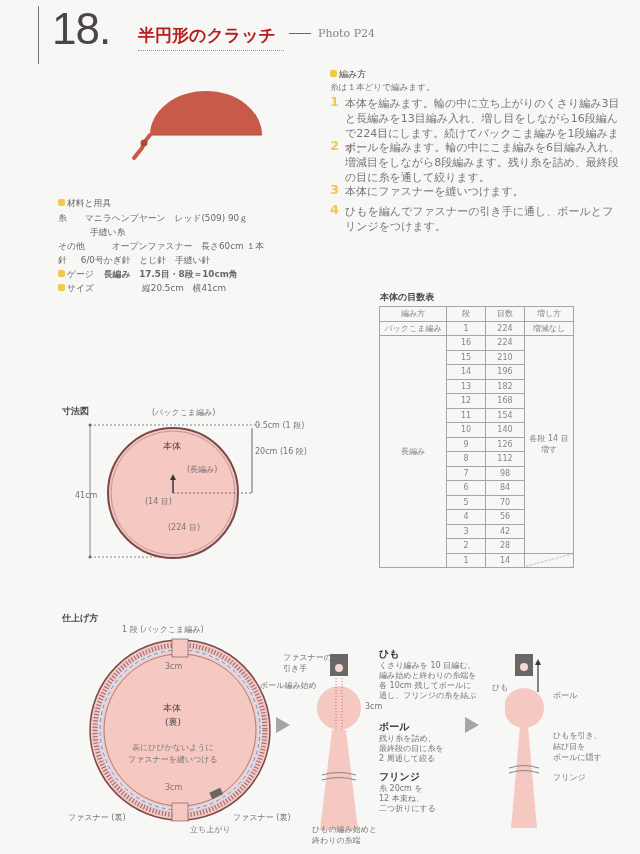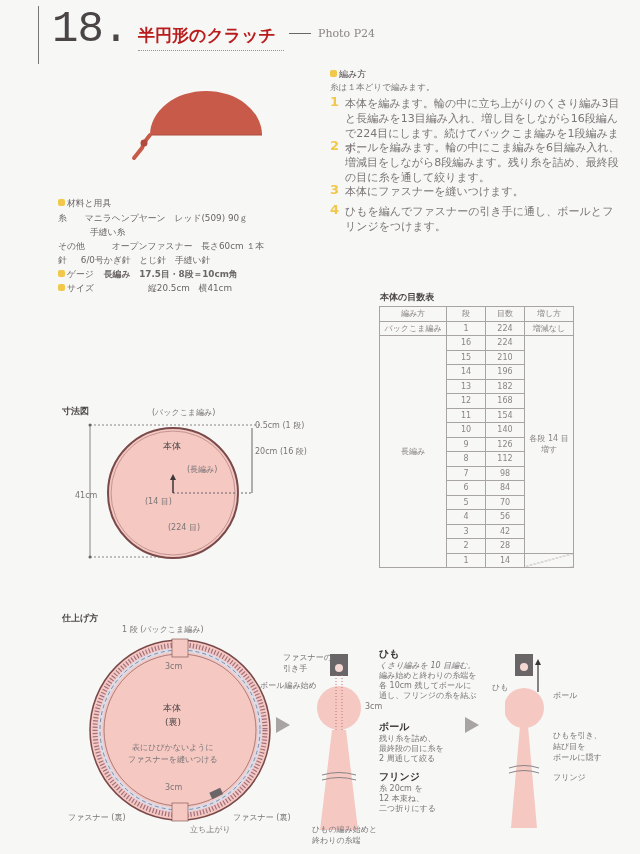--- a/index.html
+++ b/index.html
@@ -1,20 +1,20 @@
 <!DOCTYPE html>
 <html><head>
 <meta charset="utf-8">
 <style>
   html,body{margin:0;padding:0;}
   body{width:640px;height:854px;background:#f7f7f6;position:relative;overflow:hidden;
        font-family:"DejaVu Sans","Liberation Sans",sans-serif;color:#6a6566;}
   .abs{position:absolute;}
   .vbar{left:38px;top:6px;width:1px;height:58px;background:#7a7577;}
-  .num{left:52px;top:4px;font-family:Liberation Mono, monospace;font-size:44px;color:#4b4547;letter-spacing:-1px;}
+  .num{left:52px;top:4px;font-family:Liberation Sans, sans-serif;font-size:44px;color:#4b4547;letter-spacing:-1px;}
   .title{left:138px;top:24px;font-size:17px;color:#b91c1c;font-weight:bold;}
   .title-dots{left:138px;top:50px;width:146px;border-top:1px dotted #9a9496;}
   .dash{left:289px;top:33px;width:22px;height:1px;background:#6a6566;}
   .photo{left:318px;top:27px;font-size:11px;font-family:"DejaVu Serif","Liberation Serif",serif;color:#8a8486;}
   .sec-label{font-size:9px;color:#4b4547;}
   .bullet{display:inline-block;width:7px;height:7px;border-radius:2px;background:#f2c84a;margin-right:2px;vertical-align:0px;}
   .t9{font-size:8.6px;line-height:14px;color:#7a7577;}
   .step{position:absolute;left:330px;width:290px;}
   .step .n{position:absolute;left:0;top:-2px;font-size:13px;color:#f2c84a;font-weight:bold;}
   .step .txt{margin-left:15px;font-size:11px;line-height:15px;color:#7a7577;}
@@ -62,21 +62,21 @@
   <span class="n">4</span>
   <div class="txt">ひもを編んでファスナーの引き手に通し、ボールとフリンジをつけます。</div>
 </div>
 
 <div class="mat" style="top:198px;"><span class="bullet"></span><span>材料と用具</span></div>
 <div class="mat" style="top:213px;"><span>糸</span><span style="margin-left:18px;">マニラヘンプヤーン　レッド(509) 90ｇ</span></div>
 <div class="mat" style="top:227px;left:90px;">手縫い糸</div>
 <div class="mat" style="top:241px;"><span>その他</span><span style="margin-left:27px;">オープンファスナー　長さ60cm １本</span></div>
 <div class="mat" style="top:255px;"><span>針</span><span style="margin-left:14px;">6/0号かぎ針　とじ針　手縫い針</span></div>
 <div class="mat" style="top:269px;"><span class="bullet"></span><span>ゲージ</span><span style="margin-left:10px;font-weight:bold;">長編み　17.5目・8段＝10cm角</span></div>
-<div class="mat" style="top:283px;"><span class="bullet"></span><span>サイズ</span><span style="margin-left:10px;padding-left:44px;">縦20.5cm　横41cm</span></div>
+<div class="mat" style="top:283px;"><span class="bullet"></span><span>サイズ</span><span style="margin-left:4px;padding-left:44px;">縦20.5cm　横41cm</span></div>
 
 <div class="abs tbl-title">本体の目数表</div>
 <div class="abs tbl">
   <table>
     <tbody>
         <tr>
       <td style="width:66px;">編み方</td>
       <td style="width:38px;">段</td>
       <td style="width:38px;">目数</td>
       <td style="width:48px;">増し方</td>
@@ -215,21 +215,21 @@
   <path d="M32 80 L20 180 L58 180 L46 80 Z" fill="#f5c8c2"></path>
   <path d="M22 125 Q39 120 56 125" stroke="#8a8486" fill="none"></path>
   <path d="M22 130 Q39 125 56 130" stroke="#8a8486" fill="none"></path>
 </svg>
 <div class="label" style="left:283px;top:652px;">ファスナーの</div>
 <div class="label" style="left:283px;top:663px;">引き手</div>
 <div class="label" style="left:260px;top:680px;">ボール編み始め</div>
 <div class="label" style="left:365px;top:702px;">3cm</div>
 
 <div class="bold-label" style="left:379px;top:647px;">ひも</div>
-<div class="label" style="left:379px;top:660px;font-style:italic;">くさり編みを 10 目編む。</div>
+<div class="label" style="left:379px;top:660px;">くさり編みを 10 目編む。</div>
 <div class="label" style="left:379px;top:670px;">編み始めと終わりの糸端を</div>
 <div class="label" style="left:379px;top:680px;">各 10cm 残してボールに</div>
 <div class="label" style="left:379px;top:690px;">通し、フリンジの糸を結ぶ</div>
 
 <div class="bold-label" style="left:379px;top:720px;">ボール</div>
 <div class="label" style="left:379px;top:733px;">残り糸を詰め、</div>
 <div class="label" style="left:379px;top:743px;">最終段の目に糸を</div>
 <div class="label" style="left:379px;top:753px;">2 周通して絞る</div>
 
 <div class="bold-label" style="left:379px;top:770px;">フリンジ</div>

